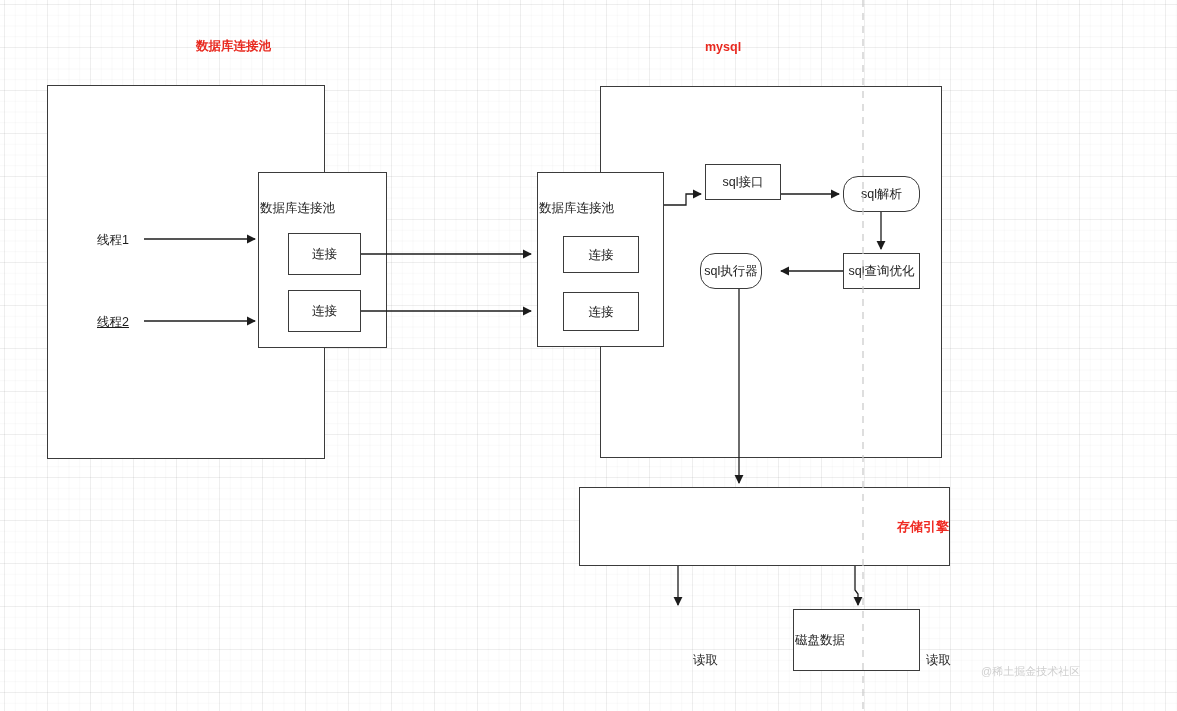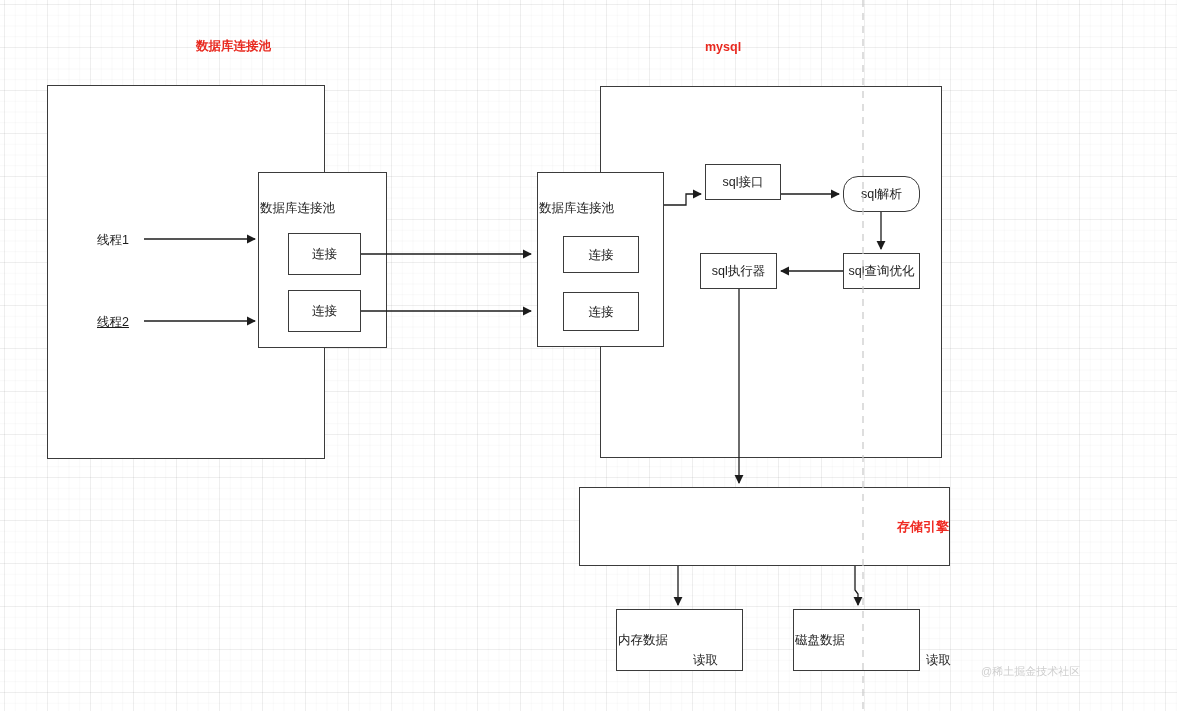--- a/index.html
+++ b/index.html
@@ -130,31 +130,28 @@
 
   <div class="box thin" style="left:705px; top:164px; width:76px; height:36px;">
     <div class="boxtext">sql接口</div>
   </div>
   <div class="box thin" style="left:843px; top:176px; width:77px; height:36px;border-radius:15px;">
     <div class="boxtext">sql解析</div>
   </div>
   <div class="box thin" style="left:843px; top:253px; width:77px; height:36px;padding-left:44px;">
     <div class="boxtext">sql查询优化</div>
   </div>
-  <div class="box thin" style="left:700px; top:253px; width:77px; height:36px;">
+  <div class="box thin" style="left:700px; top:253px; width:62px; height:36px;border-radius:15px;">
     <div class="boxtext">sql执行器</div>
   </div>
 
   <div class="box" style="left:579px; top:487px; width:371px; height:79px;">
     <div class="red-center">存储引擎</div>
   </div>
 
-  <div class="box" style="left:616px; top:609px; width:127px; height:62px;">
-    <div class="lbl center" style="top:24px;">内存数据</div>
-  </div>
   <div class="lbl" style="left:693px; top:654px;">读取</div>
 
   <div class="box" style="left:793px; top:609px; width:127px; height:62px;">
     <div class="lbl center" style="top:24px;">磁盘数据</div>
   </div>
   <div class="lbl" style="left:926px; top:654px;">读取</div>
 
   <div class="watermark" style="left:981px; top:664px;">@稀土掘金技术社区</div>
 
   <svg class="overlay">

